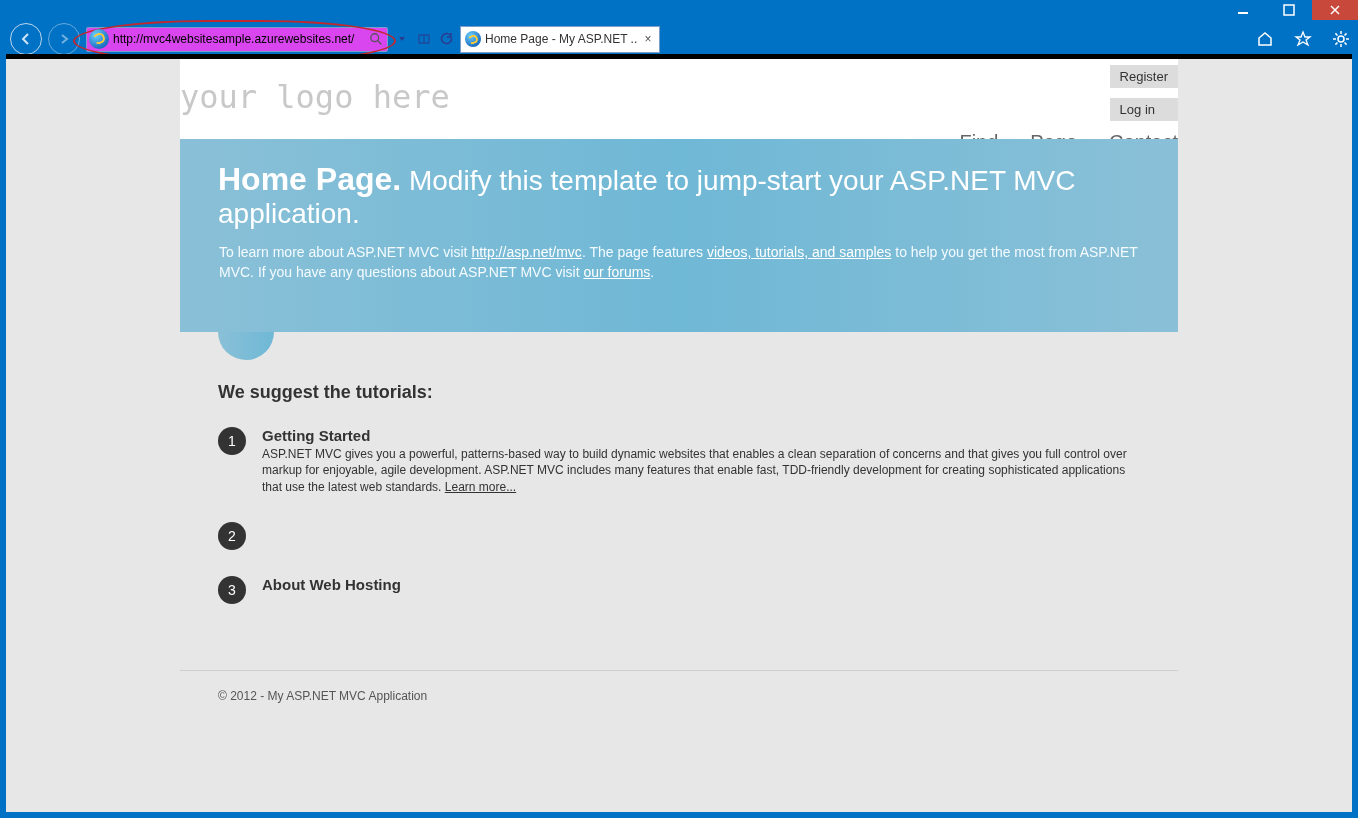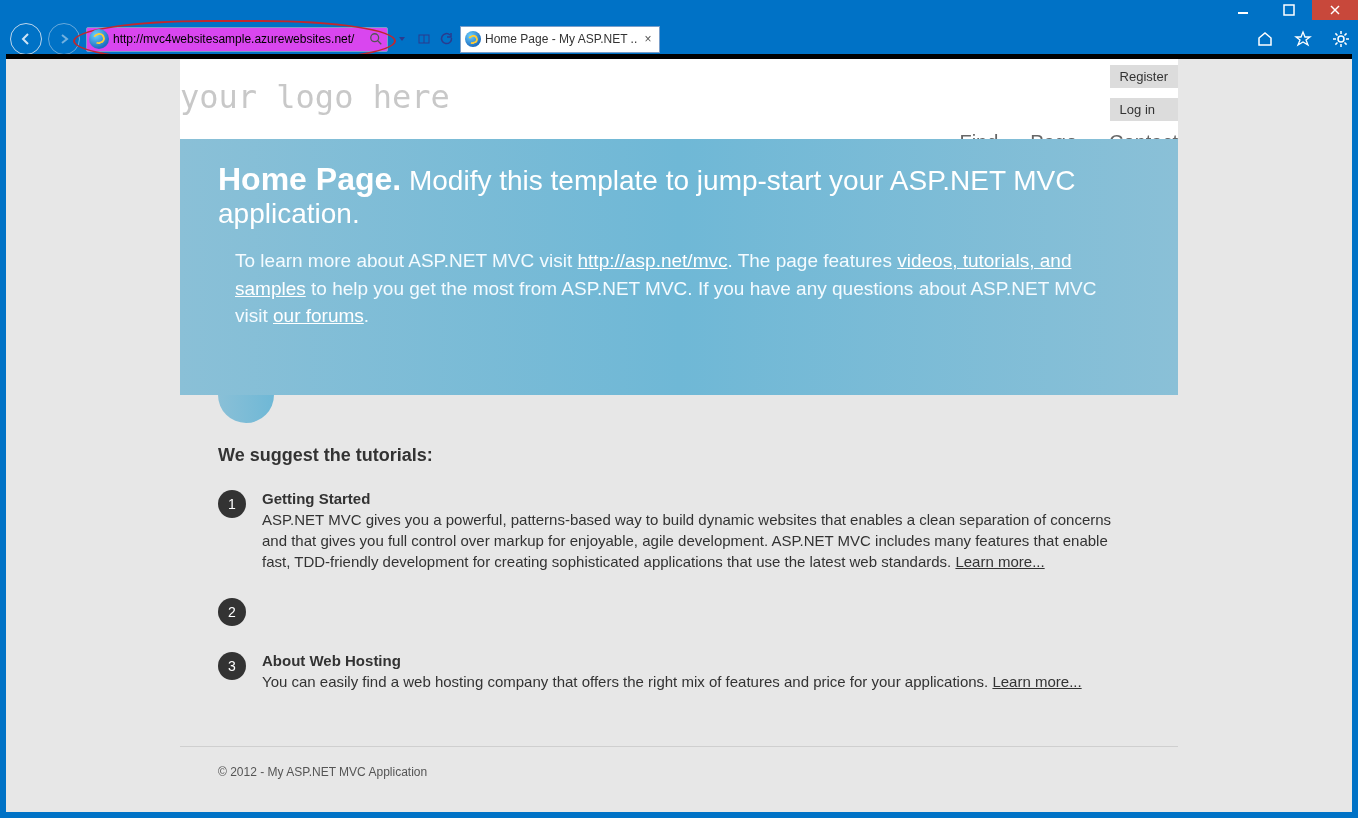--- a/index.html
+++ b/index.html
@@ -30,31 +30,31 @@
   .header{background:#fff;width:998px;margin:0 auto;display:flex;justify-content:space-between;align-items:flex-start;height:80px;}
   .logo{margin:22px 0 0 0;font:32px/1 Consolas,monospace;color:#c8c8c8;}
   .headright{display:flex;flex-direction:column;align-items:flex-end;gap:10px;margin-top:6px;}
   .acctlinks{display:flex;gap:10px;flex-direction:column;}
   .acctlinks a{background:#dcdcdc;color:#333;padding:4px 10px;font-size:13px;text-decoration:none;}
   .mainnav{display:flex;gap:32px;}
   .mainnav a{color:#666;font-size:20px;text-decoration:none;}
   .hero{background:linear-gradient(90deg,#8ac0d7 0%,#6fb8d6 50%,#8ac0d7 100%);width:998px;margin:0 auto;padding:22px 38px 48px 38px;box-sizing:border-box;color:#fff;position:relative;}
   .hero h1{margin:0 0 12px 0;font-weight:400;font-size:28px;}
   .hero h1 b{font-weight:700;font-size:32px;}
-  .hero p{margin:17px;font-size:19px;line-height:1.45;color:#f4fbff;}
+  .hero p{margin:1px;font-size:14px;line-height:1.45;color:#f4fbff;}
   .hero a{color:#fff;}
   .nub{width:56px;height:28px;background:linear-gradient(90deg,#8ac0d7,#6fb8d6);border-radius:0 0 28px 28px;position:absolute;left:38px;bottom:-28px;}
   .body{width:998px;margin:0 auto;padding:50px 38px 24px 38px;box-sizing:border-box;}
   .body h3{font-size:18px;margin:0 0 24px 0;}
   .item{display:flex;gap:16px;margin-bottom:26px;}
   .num{width:28px;height:28px;border-radius:50%;background:#333;color:#fff;display:flex;align-items:center;justify-content:center;font-size:14px;flex:none;}
   .item h5{margin:0 0 2px 0;font-size:15px;}
-  .item p{margin:0;font-size:15px;line-height:1.4;color:#333;}
+  .item p{margin:0;font-size:12px;line-height:1.4;color:#333;}
   .item a{color:#333;}
-  .footer{width:998px;margin:4px auto;padding:0 38px;box-sizing:border-box;color:#555;font-size:12px;border-top:1px solid #cfcfcf;}
+  .footer{width:998px;margin:16px auto;padding:0 38px;box-sizing:border-box;color:#555;font-size:12px;border-top:1px solid #cfcfcf;}
   .footer p{margin:18px 0;}
   
   .ie{border-radius:50%;background:radial-gradient(circle at 35% 30%,#6bd0ff,#1e6fc1 70%);position:relative;}
   .ie:after{content:"";position:absolute;inset:22% 20% 22% 20%;border:2px solid #ffcc33;border-left-color:transparent;border-radius:50%;transform:rotate(-20deg);}
 </style>
 </head>
 <body>
 
 <div class="titlebar">
   <div class="winbtn">
@@ -177,21 +177,20 @@
       </div>
 
       <div class="item">
         <div class="num">2</div>
       </div>
 
       <div class="item">
         <div class="num">3</div>
         <div>
           <h5>About Web Hosting</h5>
-          <p><span>You can easily find a web hosting company that offers the right mix of features and price for your applications. </span><a href="#">Learn more...</a></p>
         </div>
       </div>
     </div>
 
     <div class="footer">
       <p>© 2012 - My ASP.NET MVC Application</p>
     </div>
   </div>
 </div>
 

